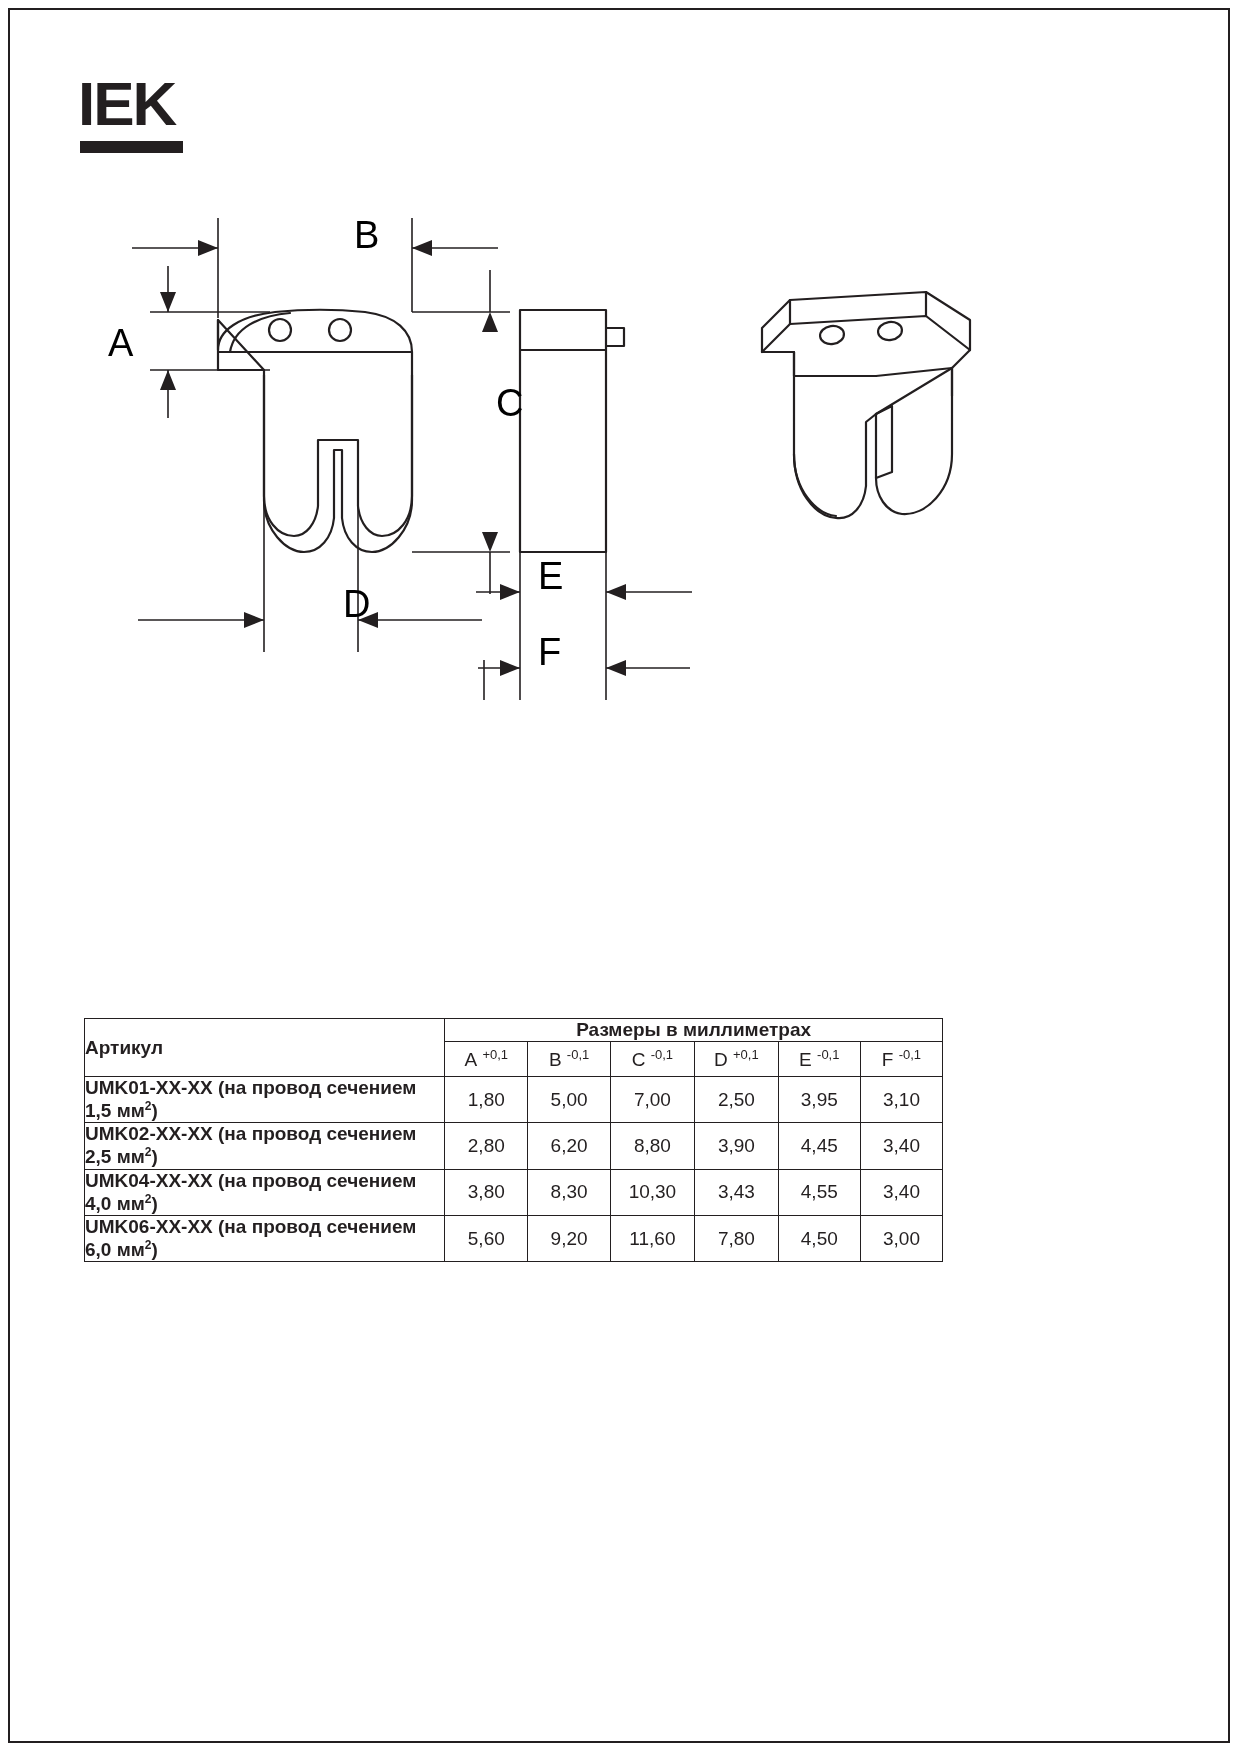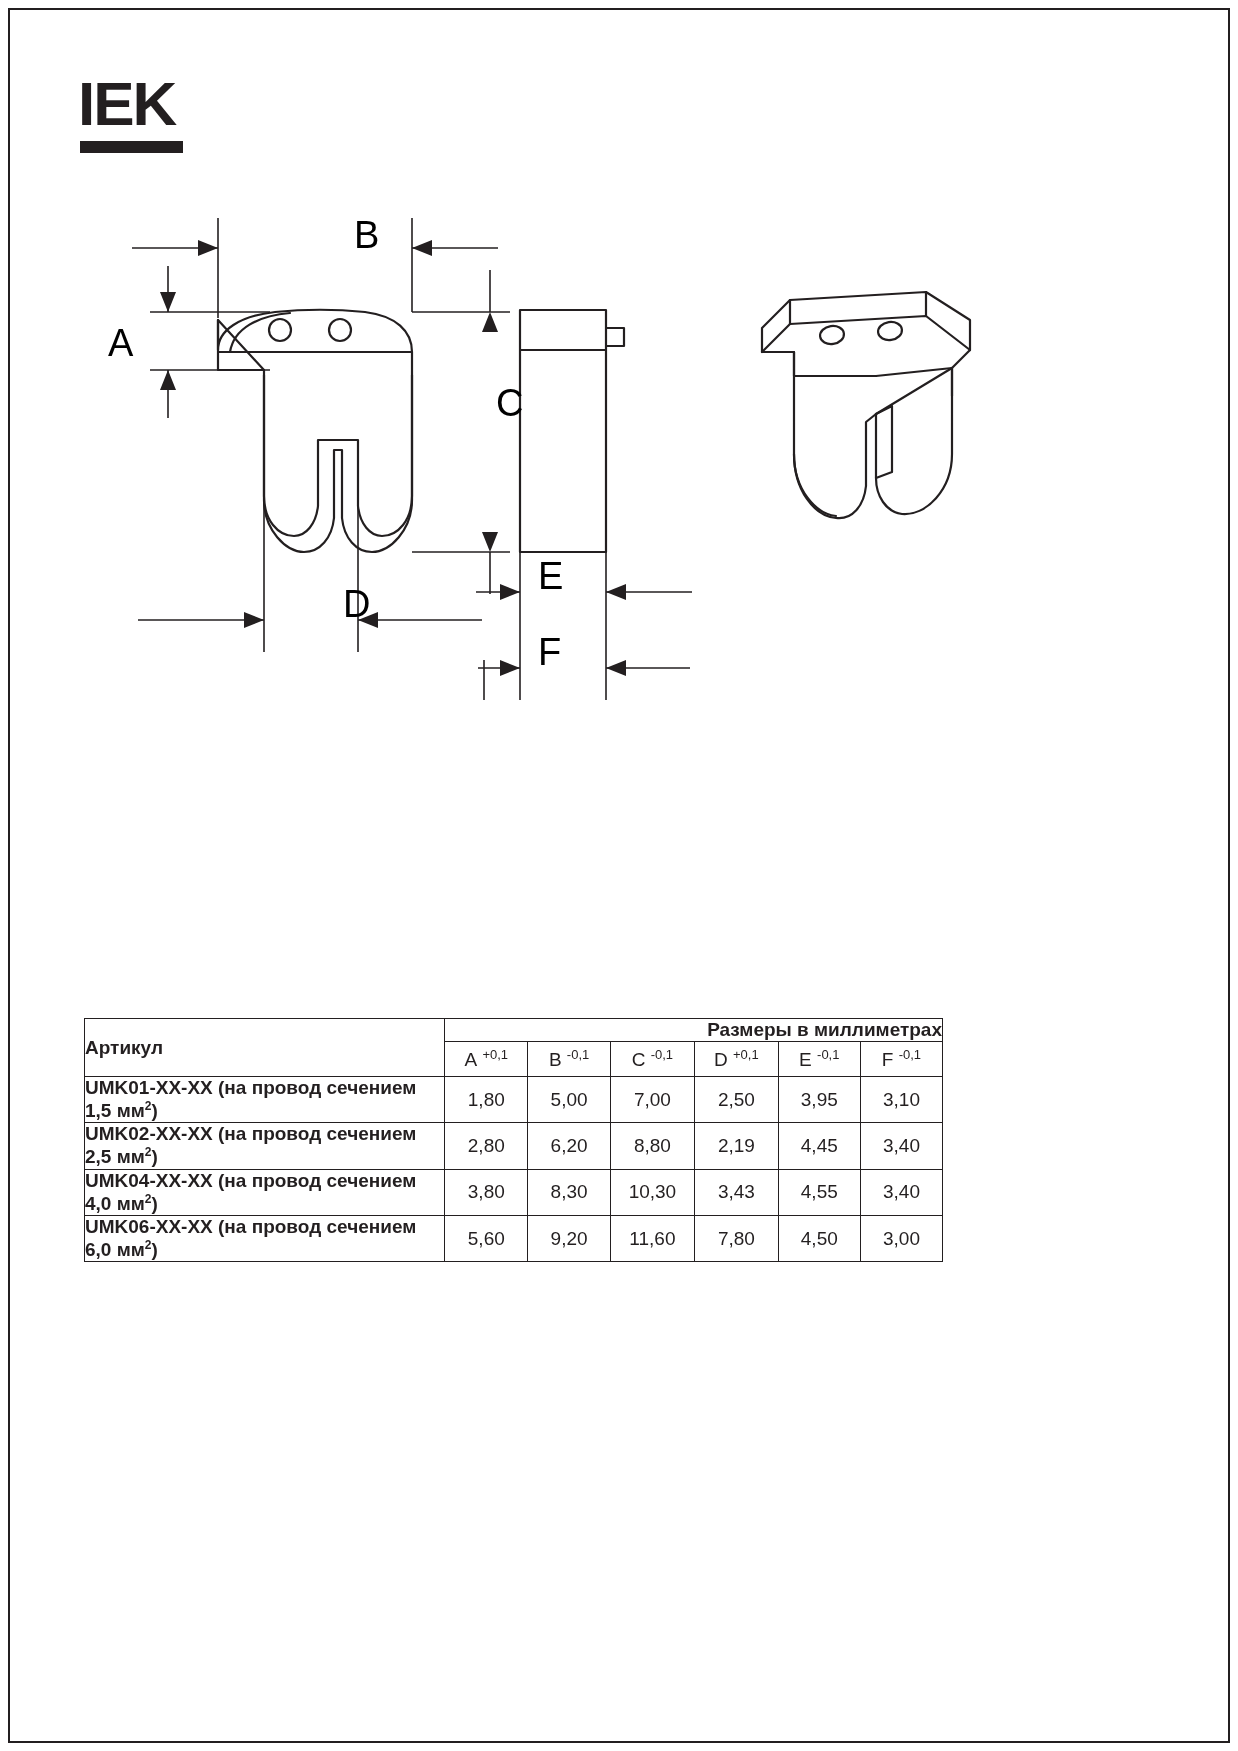--- a/index.html
+++ b/index.html
@@ -93,21 +93,21 @@
 
   .th-art {
     font-weight: bold;
     text-align: left;
     padding: 12px 0 12px 18px;
     font-size: 19px;
     height: 46px;
   }
   .th-dims {
     font-weight: bold;
-    text-align: right;
+    text-align: center;
     padding: 12px 0 12px 14px;
     font-size: 19px;
   }
   .th-sub {
     font-weight: normal;
     text-align: center;
     padding: 9px 0 9px 14px;
     font-size: 19px;
     height: 34px;
   }
@@ -328,21 +328,21 @@
           <td class="td-num">3,95</td>
           <td class="td-num">3,10</td>
         </tr>
         <tr>
           <td class="td-art">
             <span>UMK02-XX-XX (на провод сечением 2,5 мм</span><sup>2</sup><span>)</span>
           </td>
           <td class="td-num">2,80</td>
           <td class="td-num">6,20</td>
           <td class="td-num">8,80</td>
-          <td class="td-num">2,19</td>
+          <td class="td-num">3,90</td>
           <td class="td-num">4,45</td>
           <td class="td-num">3,40</td>
         </tr>
         <tr>
           <td class="td-art">
             <span>UMK04-XX-XX (на провод сечением 4,0 мм</span><sup>2</sup><span>)</span>
           </td>
           <td class="td-num">3,80</td>
           <td class="td-num">8,30</td>
           <td class="td-num">10,30</td>

